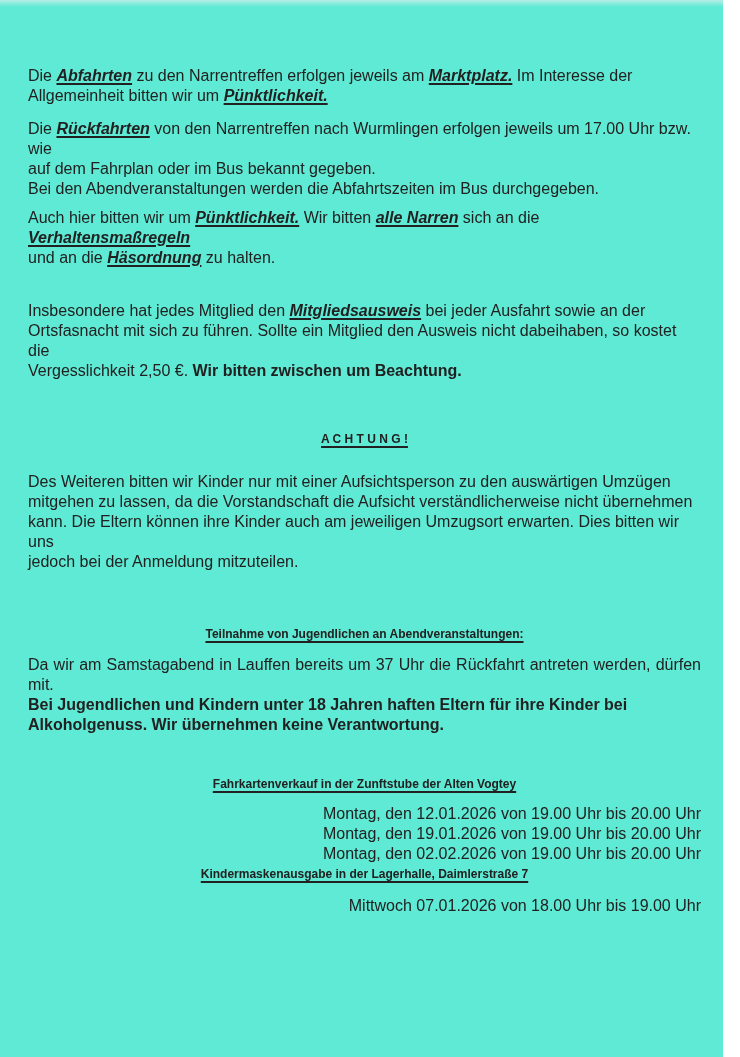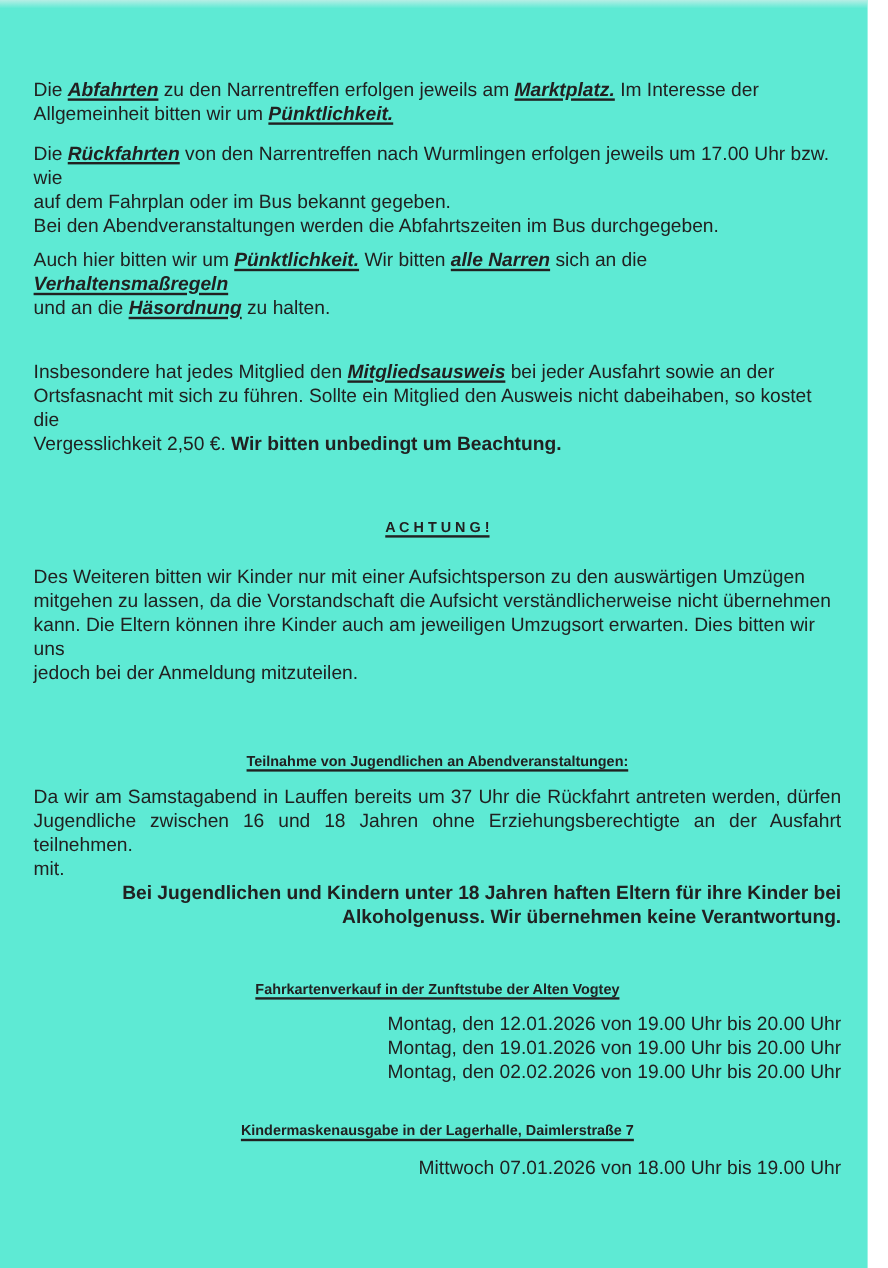--- a/index.html
+++ b/index.html
@@ -35,67 +35,66 @@
     font-size: 12px;
     font-weight: 700;
     text-align: center;
     text-decoration: underline;
     text-decoration-thickness: 2px;
     text-underline-offset: 3px;
     line-height: 20px;
   }
   .jline { text-align: justify; text-align-last: justify; }
   .lline { text-align: left; }
-  .bold-line { font-weight: 700; text-align: right; }
+  .bold-line { font-weight: 700; text-align: left; }
   .center-block { text-align: right; }
 
   
   .mt-p2   { margin-top: 13px; }
   .mt-p3   { margin-top: 9px;  }
   .mt-p4   { margin-top: 33px; }
   .mt-h1   { margin-top: 48px; }
   .mt-p5   { margin-top: 23px; }
   .mt-h2   { margin-top: 52px; }
   .mt-p6   { margin-top: 11px; }
   .mt-h3   { margin-top: 39px; }
   .mt-dat  { margin-top: 10px; }
-  .mt-h4   { margin-top: 28px; }
+  .mt-h4   { }
   .mt-last { margin-top: 12px; }
 </style>
 </head>
 <body>
 
 <div class="page">
 
   <p class="para"><span>Die </span><span class="b i u">Abfahrten</span><span> zu den Narrentreffen erfolgen jeweils am </span><span class="b i u">Marktplatz.</span><span> Im Interesse der
 Allgemeinheit bitten wir um </span><span class="b i u">Pünktlichkeit.</span></p>
 
   <p class="para mt-p2"><span>Die </span><span class="b i u">Rückfahrten</span><span> von den Narrentreffen nach Wurmlingen erfolgen jeweils um 17.00 Uhr bzw. wie
 auf dem Fahrplan oder im Bus bekannt gegeben.
 Bei den Abendveranstaltungen werden die Abfahrtszeiten im Bus durchgegeben.</span></p>
 
   <p class="para mt-p3"><span>Auch hier bitten wir um </span><span class="b i u">Pünktlichkeit.</span><span> Wir bitten </span><span class="b i u">alle Narren</span><span> sich an die </span><span class="b i u">Verhaltensmaßregeln</span><span>
 und an die </span><span class="b i u">Häsordnung</span><span> zu halten.</span></p>
 
   <p class="para mt-p4"><span>Insbesondere hat jedes Mitglied den </span><span class="b i u">Mitgliedsausweis</span><span> bei jeder Ausfahrt sowie an der
 Ortsfasnacht mit sich zu führen. Sollte ein Mitglied den Ausweis nicht dabeihaben, so kostet die
-Vergesslichkeit 2,50 €. </span><span class="b">Wir bitten unbedingt um Beachtung.</span></p>
+Vergesslichkeit 2,50 €. </span><span class="b">Wir bitten zwischen um Beachtung.</span></p>
 
   <h2 class="heading mt-h1">A C H T U N G !</h2>
 
   <p class="para mt-p5"><span>Des Weiteren bitten wir Kinder nur mit einer Aufsichtsperson zu den auswärtigen Umzügen
 mitgehen zu lassen, da die Vorstandschaft die Aufsicht verständlicherweise nicht übernehmen
 kann. Die Eltern können ihre Kinder auch am jeweiligen Umzugsort erwarten. Dies bitten wir uns
 jedoch bei der Anmeldung mitzuteilen.</span></p>
 
   <h2 class="heading mt-h2">Teilnahme von Jugendlichen an Abendveranstaltungen:</h2>
 
   <div class="mt-p6">
     <div class="jline">Da wir am Samstagabend in Lauffen bereits um 37 Uhr die Rückfahrt antreten werden, dürfen</div>
-    <div class="jline">Jugendliche zwischen 16 und 18 Jahren ohne Erziehungsberechtigte an der Ausfahrt teilnehmen.</div>
     <div class="lline">mit.</div>
     <div class="bold-line">Bei Jugendlichen und Kindern unter 18 Jahren haften Eltern für ihre Kinder bei</div>
     <div class="bold-line">Alkoholgenuss. Wir übernehmen keine Verantwortung.</div>
   </div>
 
   <h2 class="heading mt-h3">Fahrkartenverkauf in der Zunftstube der Alten Vogtey</h2>
 
   <div class="center-block mt-dat">
     <div>Montag, den 12.01.2026 von 19.00 Uhr bis 20.00 Uhr</div>
     <div>Montag, den 19.01.2026 von 19.00 Uhr bis 20.00 Uhr</div>

